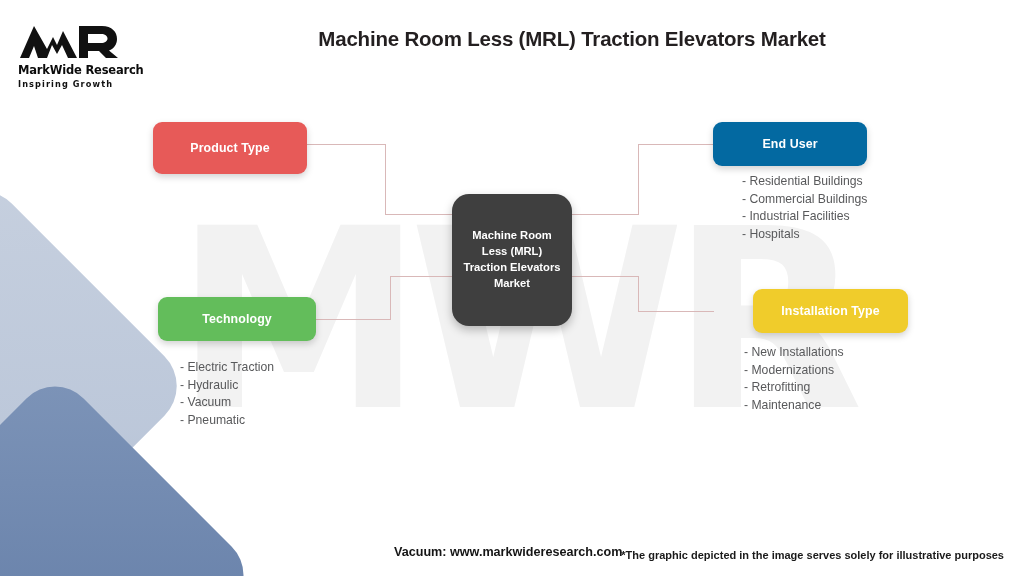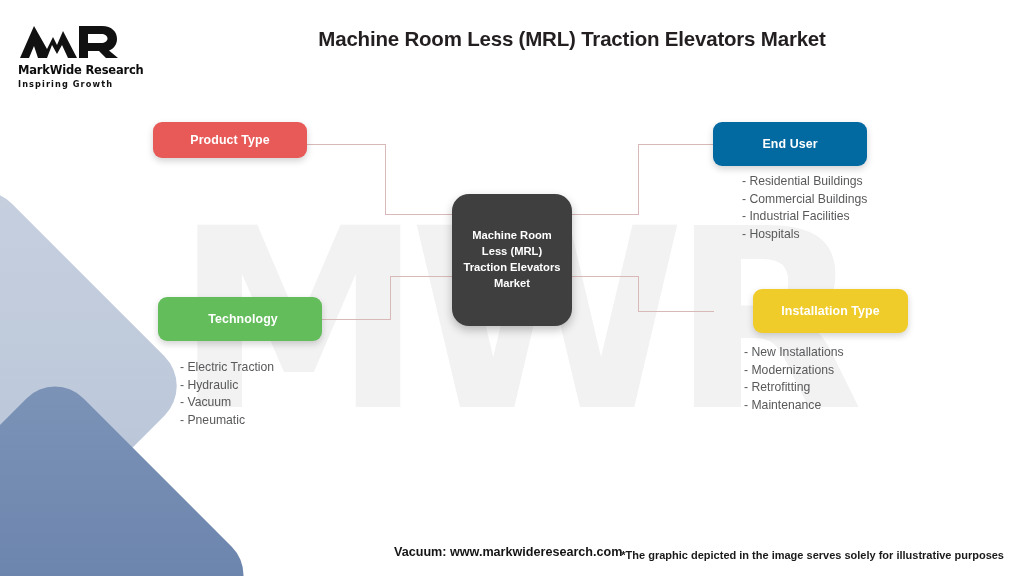--- a/index.html
+++ b/index.html
@@ -121,22 +121,22 @@
     display: flex;
     align-items: center;
     justify-content: center;
     color: #ffffff;
     font-weight: bold;
     font-size: 12.4px;
     letter-spacing: 0.1px;
     box-shadow: 0 3px 7px rgba(0,0,0,0.18);
     text-align: center;
   }
-  .node-product   { left: 153px; top: 122px; width: 154px; height: 36px; background: #e75a58; }
-  .node-technology{ left: 158px; top: 297px; width: 158px; height: 44px; background: #63bd5b; padding-left: 6px; }
+  .node-product   { left: 153px; top: 122px; width: 154px; height: 52px; background: #e75a58; }
+  .node-technology{ left: 158px; top: 297px; width: 158px; height: 44px; background: #63bd5b; }
   .node-enduser   { left: 713px; top: 122px; width: 154px; height: 44px; background: #0369a1; }
   .node-install   { left: 753px; top: 289px; width: 155px; height: 44px; background: #f0cc2b; }
 
   .node-center {
     position: absolute;
     left: 452px;
     top: 194px;
     width: 120px;
     height: 132px;
     background: #3f3f3f;

